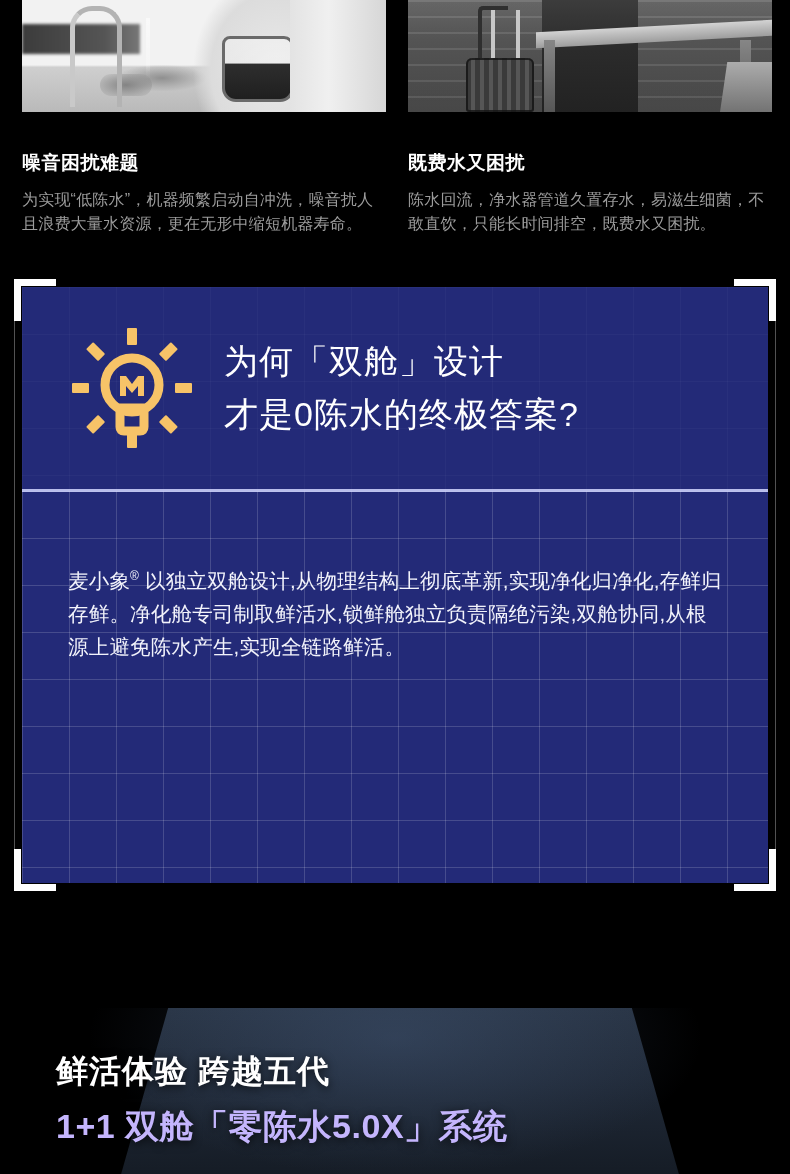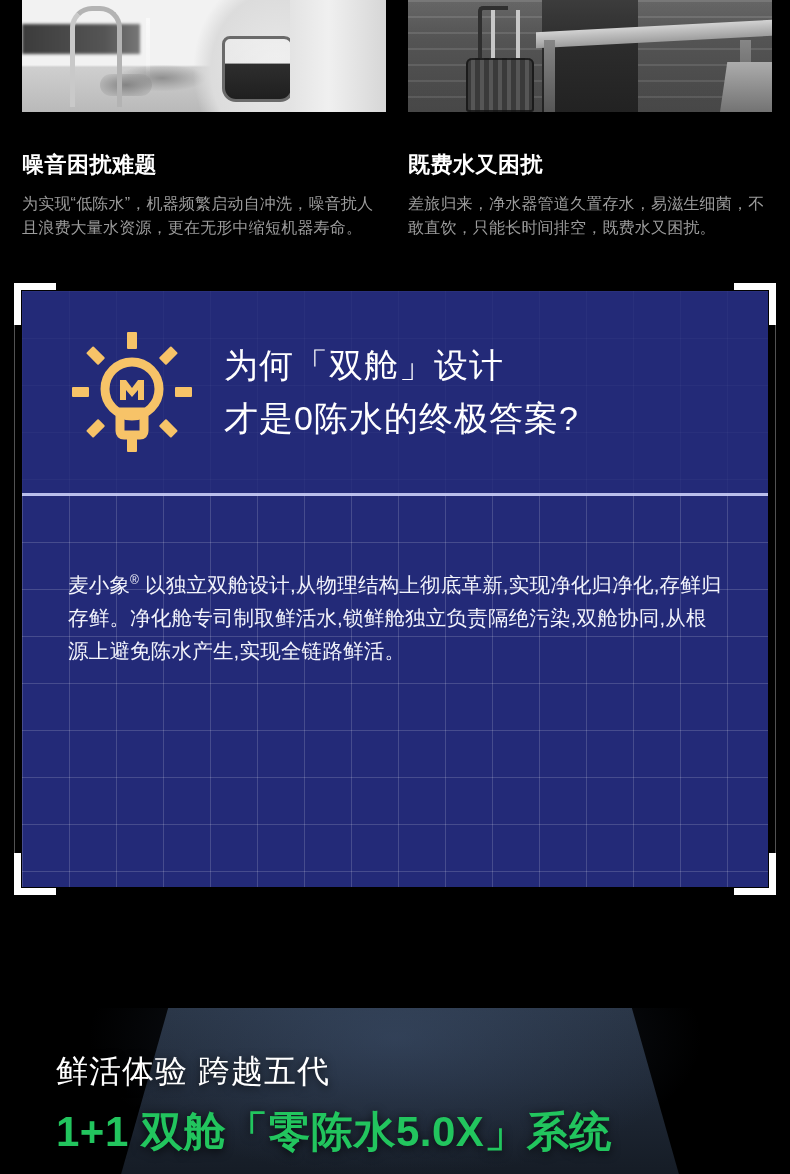--- a/index.html
+++ b/index.html
@@ -111,21 +111,21 @@
     position:absolute; left:108px; top:10px; width:4px; height:50px;
     background:#c8c8c8;
   }
   .ph2 .stool{
     position:absolute; left:312px; top:62px; width:52px; height:50px;
     background:linear-gradient(to bottom,#b4ab9e,#7a7267);
     clip-path:polygon(14% 0,100% 0,100% 100%,0 100%);
   }
 
   .card-title{
-    font-size:22px; font-weight:bold; letter-spacing:.5px;
+    font-size:19px; font-weight:bold; letter-spacing:.5px;
     color:#fff; margin-top:38px;
   }
   .card-body{
     font-size:16px; line-height:1.52; color:#9c9c9c;
     margin-top:12px; letter-spacing:.2px;
   }
 
   
   .panel-wrap{
     position:relative;
@@ -206,25 +206,25 @@
   }
   .hero .glow{
     position:absolute; left:50%; top:-30px; transform:translateX(-50%);
     width:620px; height:200px;
     background:radial-gradient(ellipse at 50% 30%, rgba(80,105,145,.30), rgba(0,0,0,0) 70%);
   }
   .hero-text{
     position:absolute; left:56px; top:42px; z-index:4;
   }
   .hero-l1{
-    font-size:32px; font-weight:normal; letter-spacing:1px; color:#fff;
+    font-size:32px; font-weight:bold; letter-spacing:1px; color:#fff;
     text-shadow:0 2px 10px rgba(0,0,0,.8);
   }
   .hero-l2{
-    font-size:42px; font-weight:bold; letter-spacing:.5px; color:#22c55e;
+    font-size:34px; font-weight:bold; letter-spacing:.5px; color:#c4b5fd;
     margin-top:10px; white-space:nowrap;
     text-shadow:0 2px 10px rgba(0,0,0,.8);
   }
 </style>
 </head>
 <body>
 
 <div class="cards">
 
   <div class="card">
@@ -244,21 +244,21 @@
       <div class="chair"></div>
       <div class="table"></div>
       <div class="tableleg"></div>
       <div class="tableleg2"></div>
       <div class="handle"></div>
       <div class="handle2"></div>
       <div class="case"></div>
       <div class="stool"></div>
     </div>
     <div class="card-title">既费水又困扰</div>
-    <div class="card-body">差旅归来，净水器管道久置存水，易滋生细菌，不敢直饮，只能长时间排空，既费水又困扰。</div>
+    <div class="card-body">陈水回流，净水器管道久置存水，易滋生细菌，不敢直饮，只能长时间排空，既费水又困扰。</div>
   </div>
 
 </div>
 
 <div class="panel-wrap">
 
   <div class="panel">
     <div class="grid-top"></div>
     <div class="grid-bot"></div>
     <div class="divider"></div>

